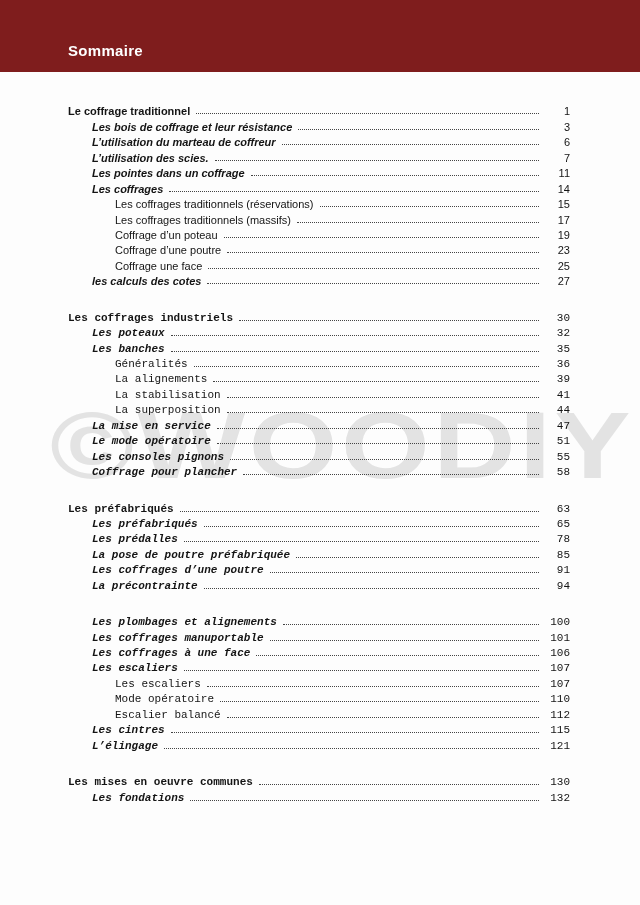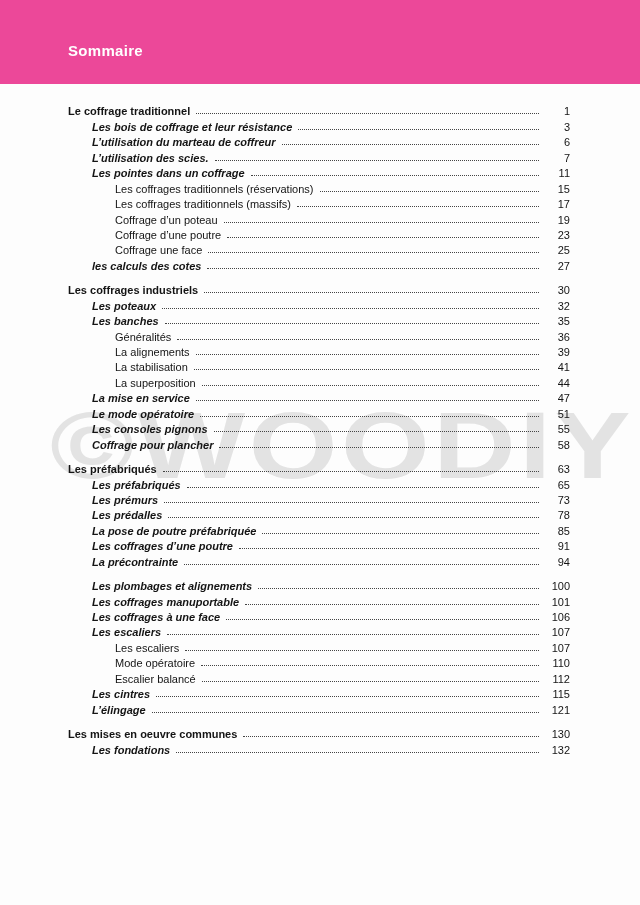--- a/index.html
+++ b/index.html
@@ -15,22 +15,22 @@
     font-family: "Liberation Sans", sans-serif;
     color: #141414;
   }
 
   
   .header-bar {
     position: absolute;
     top: 0;
     left: 0;
     width: 640px;
-    height: 84px;
-    background: #ec4899;
+    height: 72px;
+    background: #7f1d1d;
     box-sizing: border-box;
     padding: 43px 0 0 68px;
   }
   .header-title {
     color: #ffffff;
     font-size: 15px;
     line-height: 15px;
     font-weight: 700;
     letter-spacing: 0.3px;
   }
@@ -54,21 +54,22 @@
 
   
   .toc {
     position: absolute;
     top: 102px;
     left: 68px;
     width: 502px;
     z-index: 1;
   }
   .toc-section + .toc-section {
-    margin-top: 9px;
+    margin-top: 21px;
+    font-family: Liberation Mono, monospace;
   }
   .toc-row {
     display: flex;
     align-items: flex-end;
     height: 15.45px;
     font-size: 11px;
   }
   .toc-row .label {
     white-space: nowrap;
   }
@@ -120,20 +121,25 @@
       <div class="toc-row lvl2">
         <span class="label">L’utilisation des scies.</span>
         <span class="leader"></span>
         <span class="page">7</span>
       </div>
       <div class="toc-row lvl2">
         <span class="label">Les pointes dans un coffrage</span>
         <span class="leader"></span>
         <span class="page">11</span>
       </div>
+      <div class="toc-row lvl2">
+        <span class="label">Les coffrages</span>
+        <span class="leader"></span>
+        <span class="page">14</span>
+      </div>
       <div class="toc-row lvl3">
         <span class="label">Les coffrages traditionnels (réservations)</span>
         <span class="leader"></span>
         <span class="page">15</span>
       </div>
       <div class="toc-row lvl3">
         <span class="label">Les coffrages traditionnels (massifs)</span>
         <span class="leader"></span>
         <span class="page">17</span>
       </div>
@@ -220,25 +226,20 @@
         <span class="label">Les préfabriqués</span>
         <span class="leader"></span>
         <span class="page">63</span>
       </div>
       <div class="toc-row lvl2">
         <span class="label">Les préfabriqués</span>
         <span class="leader"></span>
         <span class="page">65</span>
       </div>
       <div class="toc-row lvl2">
-        <span class="label">Les prémurs</span>
-        <span class="leader"></span>
-        <span class="page">73</span>
-      </div>
-      <div class="toc-row lvl2">
         <span class="label">Les prédalles</span>
         <span class="leader"></span>
         <span class="page">78</span>
       </div>
       <div class="toc-row lvl2">
         <span class="label">La pose de poutre préfabriquée</span>
         <span class="leader"></span>
         <span class="page">85</span>
       </div>
       <div class="toc-row lvl2">

